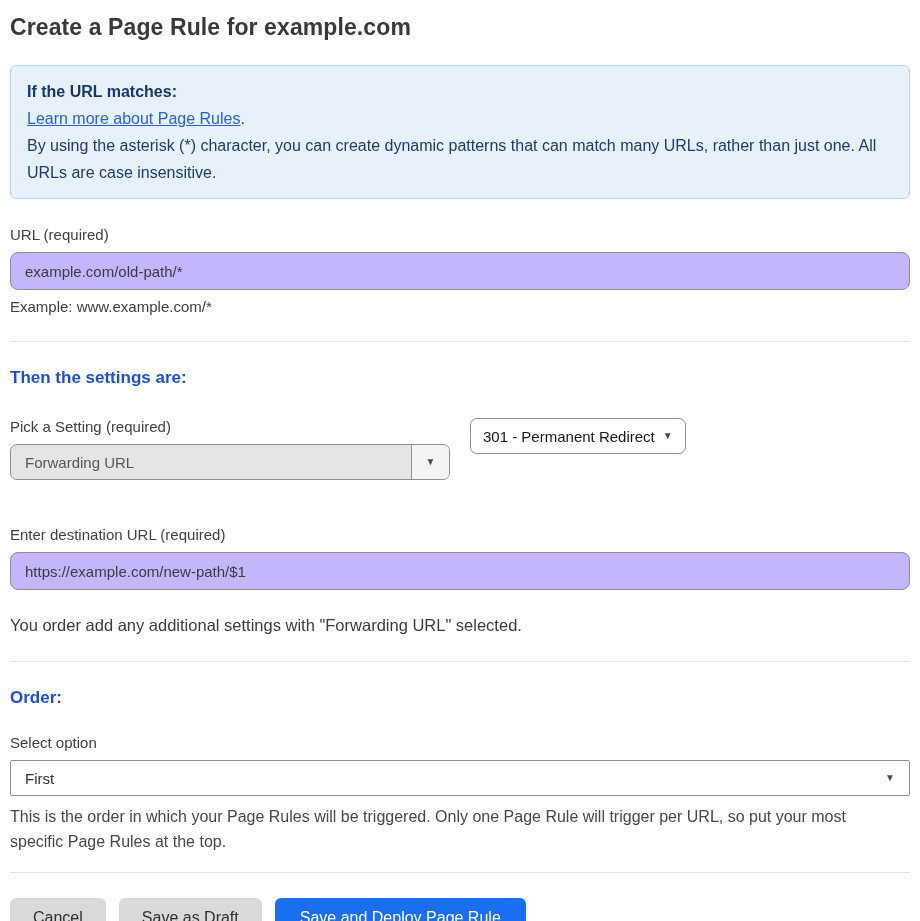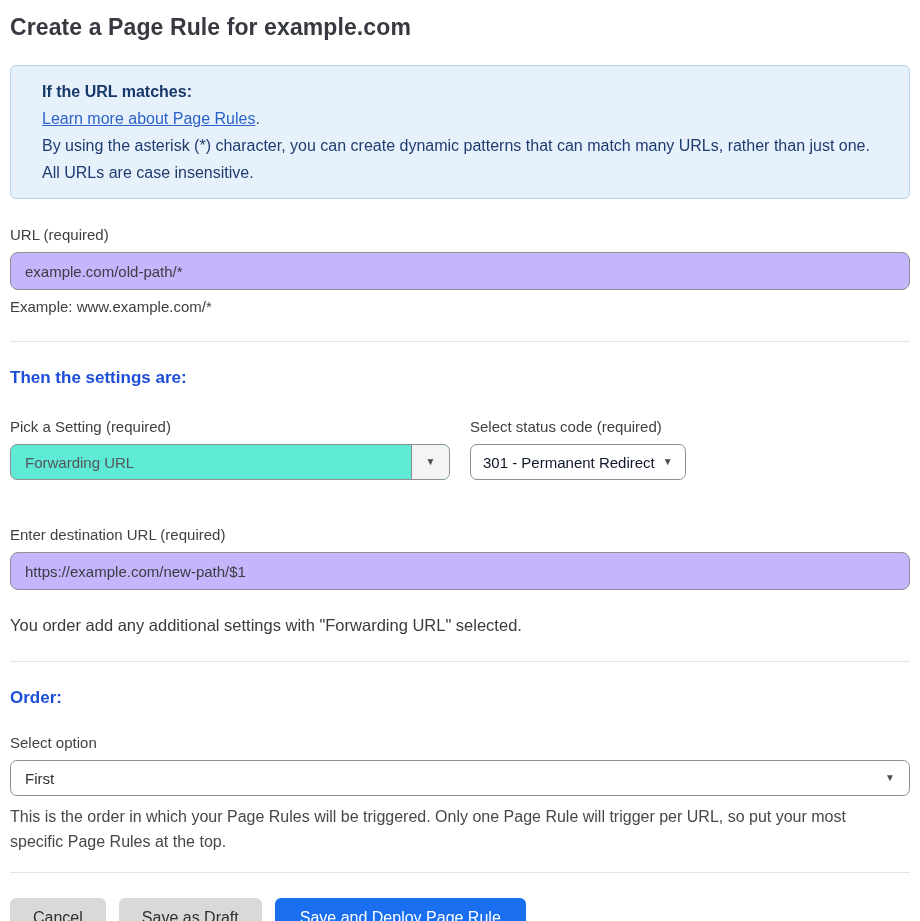--- a/index.html
+++ b/index.html
@@ -15,21 +15,21 @@
     font-weight: 700;
     color: #36393f;
     margin: 4px 0 24px 0;
     letter-spacing: 0.1px;
   }
   
   .info-box {
     background: #e7f1fc;
     border: 1px solid #b5d2ef;
     border-radius: 6px;
-    padding: 12px 31px;
+    padding: 12px 16px;
     color: #1e3c6e;
     font-size: 16px;
     line-height: 27px;
     margin-bottom: 27px;
   }
   .info-box .info-heading {
     font-weight: 700;
     color: #17386b;
   }
   .info-box a.info-link {
@@ -77,21 +77,21 @@
   .dropdown-row {
     display: grid;
     grid-template-columns: 440px 240px;
     column-gap: 20px;
     margin-bottom: 46px;
   }
   .select-box {
     height: 36px;
     border: 1px solid #8f8f93;
     border-radius: 7px;
-    background: #5eead4;
+    background: #e5e5e5;
     display: flex;
     align-items: center;
     cursor: pointer;
     overflow: hidden;
   }
   .select-box .select-value {
     flex: 1;
     padding: 0 14px;
     font-size: 15px;
     color: #55555b;
@@ -129,21 +129,21 @@
   }
   .note-text {
     font-size: 16.5px;
     color: #3a3a3f;
     margin: 26px 0 0 0;
   }
   .select-full {
     width: 100%;
     height: 36px;
     border: 1px solid #8f8f93;
-    border-radius: 7px;
+    border-radius: 2px;
     background: #ffffff;
     display: flex;
     align-items: center;
     justify-content: space-between;
     padding: 0 14px;
     cursor: pointer;
   }
   .select-full .select-value {
     font-size: 15px;
     color: #303036;
@@ -206,21 +206,20 @@
   <div>
     <div class="field-label">Pick a Setting (required)</div>
     <div class="select-box">
       <span class="select-value">Forwarding URL</span>
       <span class="arrow-segment">
           <span class="caret">▼</span>
         </span>
     </div>
   </div>
   <div>
-    <div class="field-label">Select status code (required)</div>
     <div class="select-compact">
       <span class="select-value">301 - Permanent Redirect</span>
       <span class="caret">▼</span>
     </div>
   </div>
 </div>
 
 <div class="field-label">Enter destination URL (required)</div>
 <input class="text-input" type="text" value="https://example.com/new-path/$1" style="">
 

